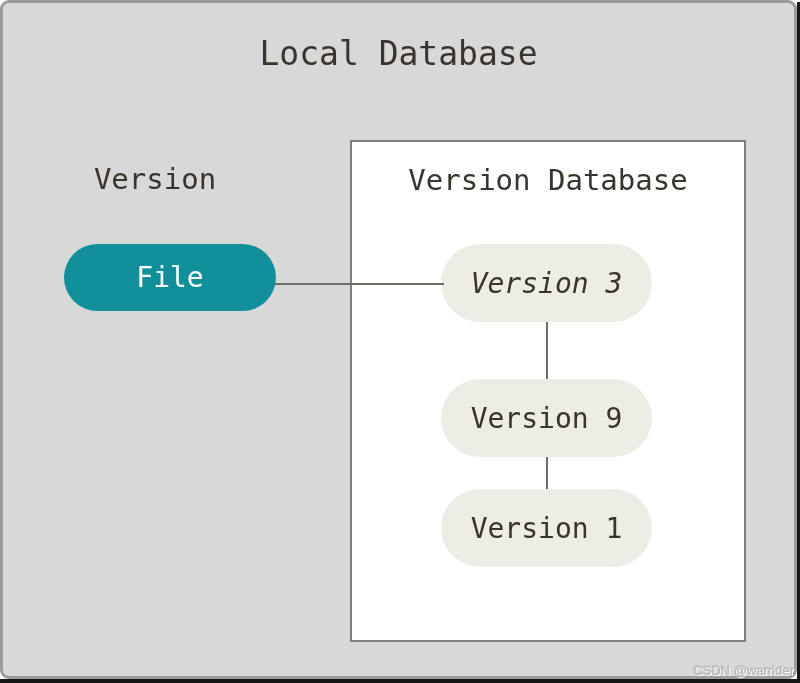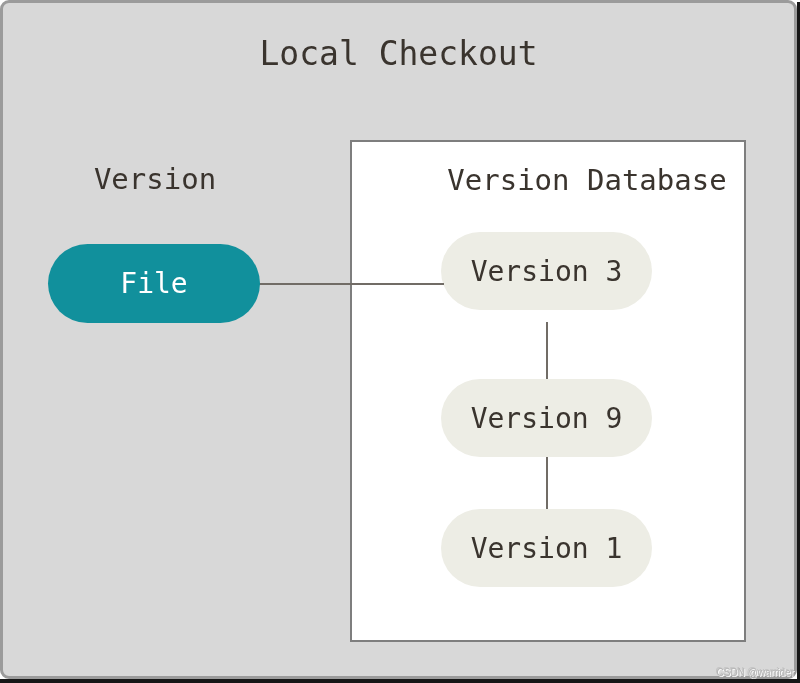--- a/index.html
+++ b/index.html
@@ -27,21 +27,21 @@
     color:var(--text-dark,#3a342e);
     letter-spacing:0px;
   }
   .checkout-label{
     position:absolute;left:55px;top:162px;width:200px;
     text-align:center;
     font-size:29px;
     color:var(--text-dark,#3a342e);
   }
   .file-node{
-    position:absolute;left:48px;top:244px;width:212px;height:79px;
+    position:absolute;left:64px;top:244px;width:212px;height:67px;
     background:var(--file-fill,#11909c);
     border-radius:40px;
     display:flex;align-items:center;justify-content:center;
     font-size:28px;
     color:var(--file-text,#ffffff);
     z-index:3;
   }
   .h-connector{
     position:absolute;left:258px;top:283px;width:186px;height:2px;
     background:var(--connector,#716c66);
@@ -52,60 +52,59 @@
     background:var(--box-background,#ffffff);
     border:2px solid var(--box-border,#7e7e7e);
     box-sizing:border-box;
     z-index:1;
   }
   .db-title{
     position:absolute;left:0;top:21px;width:100%;
     text-align:center;
     font-size:29px;
     color:var(--text-dark,#3a342e);
-    margin-left:39px;
   }
   .version-node{
     position:absolute;left:89px;width:211px;height:78px;
     background:var(--version-fill,#ededе5);
     background:var(--version-fill,#ededE5);
     border-radius:40px;
     display:flex;align-items:center;justify-content:center;
     font-size:28px;
     color:var(--text-dark,#3a342e);
     z-index:3;
   }
-  .version-node.v3{top:90px;}
+  .version-node.v3{top:102px;font-style:italic;}
   .version-node.v2{top:237px;}
-  .version-node.v1{top:367px;}
+  .version-node.v1{top:347px;}
   .v-connector{
     position:absolute;left:194px;width:2px;
     background:var(--connector,#716c66);
     z-index:2;
   }
   .v-connector.c32{top:180px;height:57px;}
   .v-connector.c21{top:315px;height:52px;}
   .watermark{
     position:absolute;
     font-family:"Liberation Sans","DejaVu Sans",sans-serif;
     color:#b4b4b4;
     text-shadow:1px 1px 0 rgba(255,255,255,0.95), -1px -1px 0 rgba(130,130,130,0.25);
     z-index:6;
     white-space:nowrap;
   }
   .watermark.primary{right:14px;bottom:9px;font-size:20px;}
-  .watermark.secondary{right:6px;bottom:5px;font-size:10px;}
+  .watermark.secondary{right:6px;bottom:5px;font-size:13px;}
 </style>
 </head>
 <body>
 
 <div class="canvas">
   <div class="frame"></div>
 
-  <div class="diagram-title">Local Checkout</div>
+  <div class="diagram-title">Local Database</div>
 
   <div class="checkout-label">Version</div>
 
   <div class="h-connector"></div>
 
   <div class="file-node">File</div>
 
   <div class="db-box">
     <div class="db-title">Version Database</div>
 

